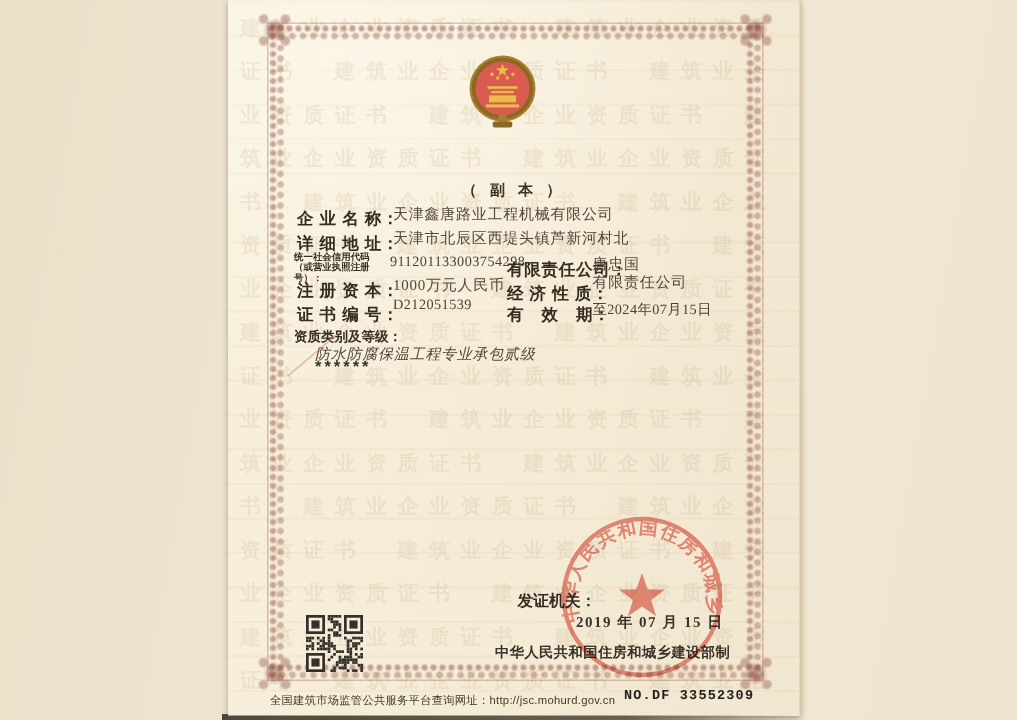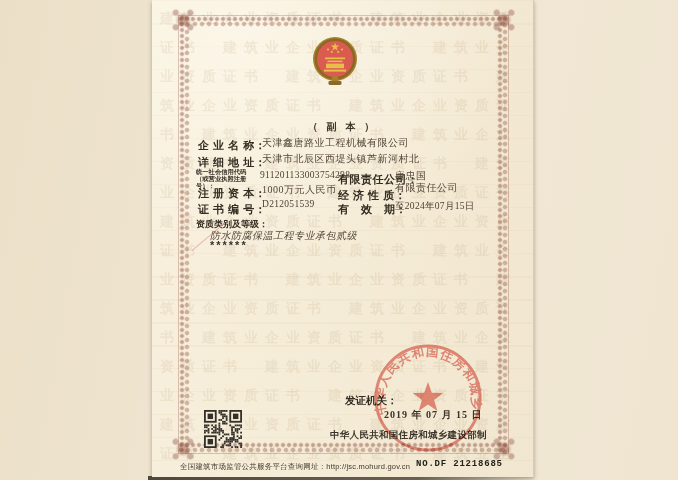--- a/index.html
+++ b/index.html
@@ -300,17 +300,17 @@
             <rect x="25.333333333333332" y="0" width="12.666666666666666" height="12.666666666666666"></rect>
             <rect fill="#f6edda" x="27.142857142857142" y="1.8095238095238095" width="9.047619047619047" height="9.047619047619047"></rect>
             <rect x="28.952380952380953" y="3.619047619047619" width="5.428571428571429" height="5.428571428571429"></rect>
             <rect x="0" y="25.333333333333332" width="12.666666666666666" height="12.666666666666666"></rect>
             <rect fill="#f6edda" x="1.8095238095238095" y="27.142857142857142" width="9.047619047619047" height="9.047619047619047"></rect>
             <rect x="3.619047619047619" y="28.952380952380953" width="5.428571428571429" height="5.428571428571429"></rect>
           </svg></div>
     </div>
 
     <div class="abs url-line" style="left:28px; top:462px;">全国建筑市场监管公共服务平台查询网址：http://jsc.mohurd.gov.cn</div>
-    <div class="abs serial" style="left:264px; top:459px;">NO.DF 21218685</div>
+    <div class="abs serial" style="left:264px; top:459px;">NO.DF 33552309</div>
 
     <div class="pen-mark"></div>
   </div>
 </div>
 
 </body></html>

